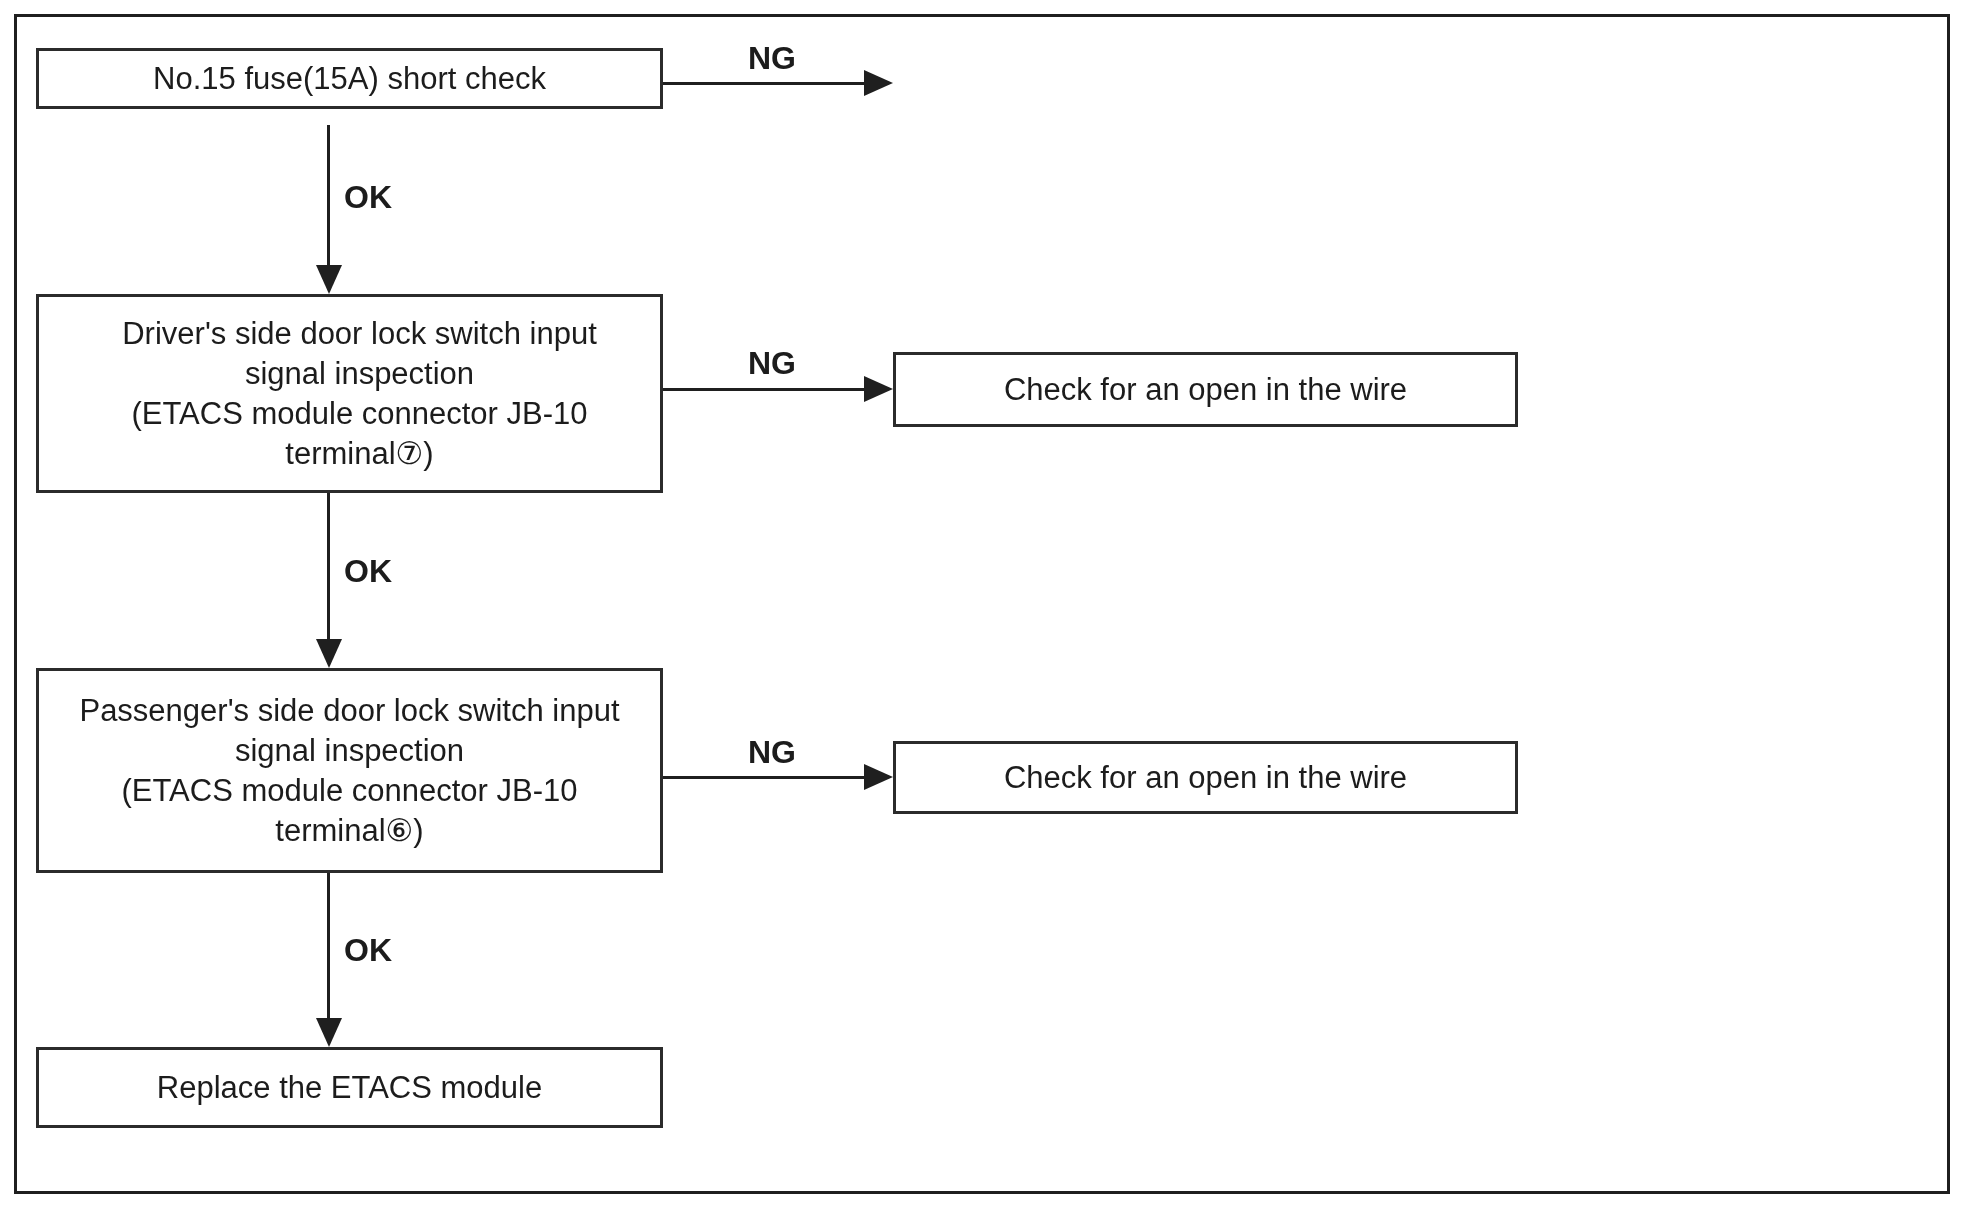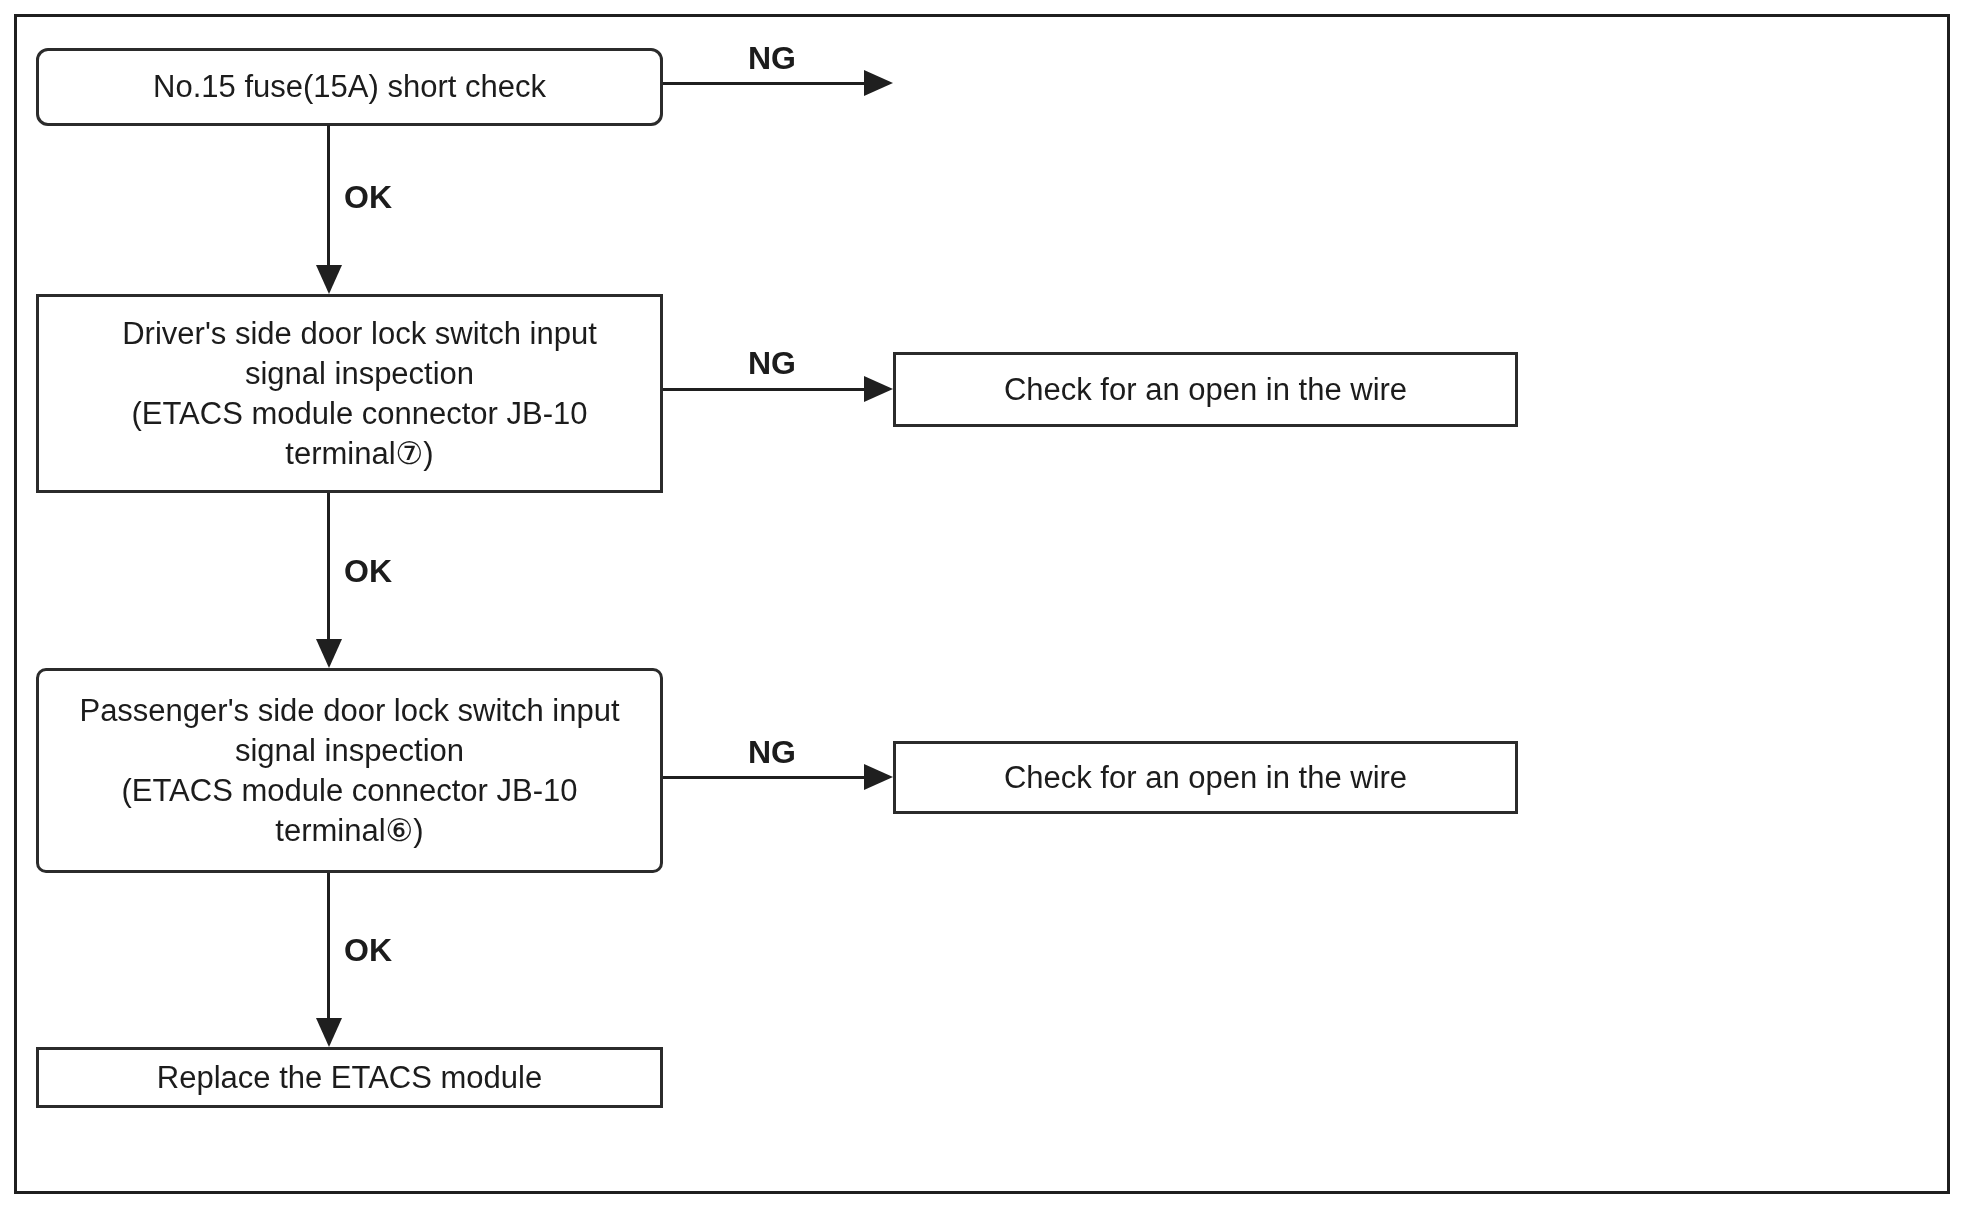--- a/index.html
+++ b/index.html
@@ -36,24 +36,24 @@
     display:flex;
     align-items:center;
     justify-content:center;
     text-align:center;
     white-space:pre-line;
     font-size:31px;
     line-height:40px;
     color:var(--text);
   }
   
-  .n-fuse      { left:36px;  top:48px;   width:627px; height:78px;border-radius:12px;  }
+  .n-fuse      { left:36px;  top:48px;   width:627px; height:61px;  }
   .n-driver    { left:36px;  top:294px;  width:627px; height:199px;padding-left:20px; }
-  .n-passenger { left:36px;  top:668px;  width:627px; height:205px;border-radius:10px; }
-  .n-etacs     { left:36px;  top:1047px; width:627px; height:61px;  }
+  .n-passenger { left:36px;  top:668px;  width:627px; height:205px; }
+  .n-etacs     { left:36px;  top:1047px; width:627px; height:81px;  }
   
   .n-rfuse     { left:893px; top:47px;   width:625px; height:76px;  }
   .n-rwire1    { left:893px; top:352px;  width:625px; height:75px;  }
   .n-rwire2    { left:893px; top:741px;  width:625px; height:73px;  }
 
   .hline{
     position:absolute;
     height:3px;
     background:var(--line);
   }

